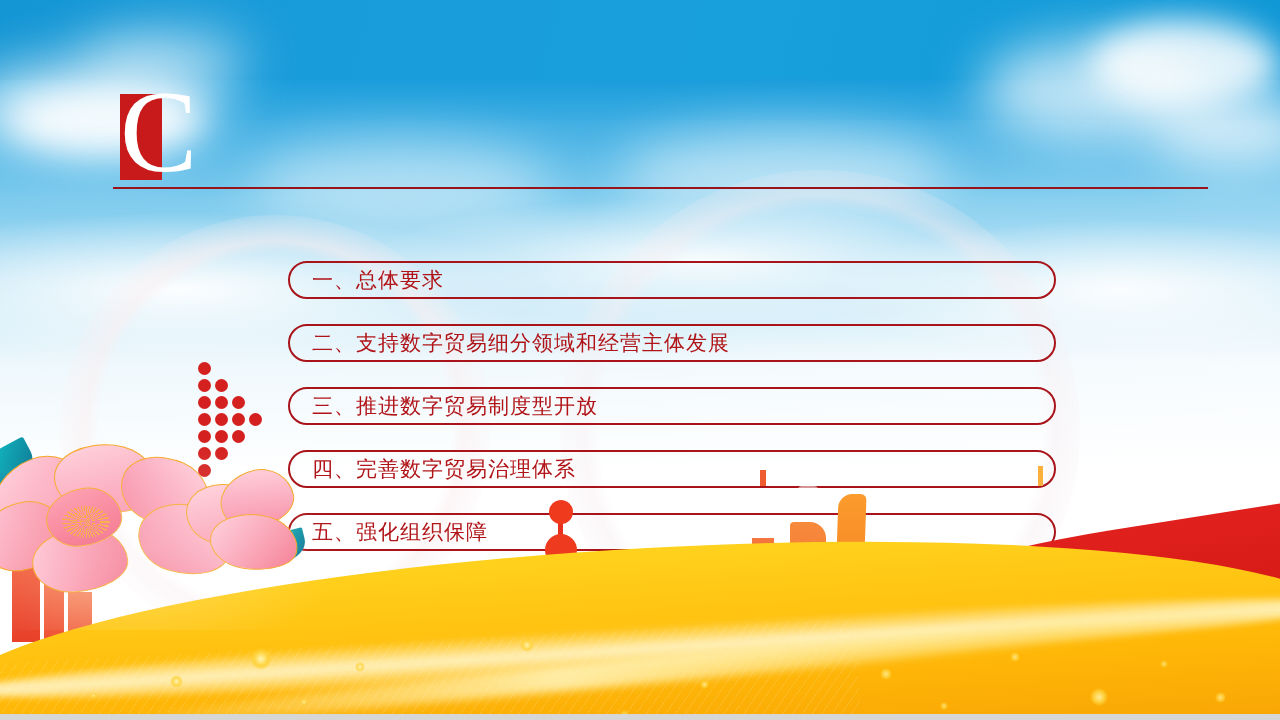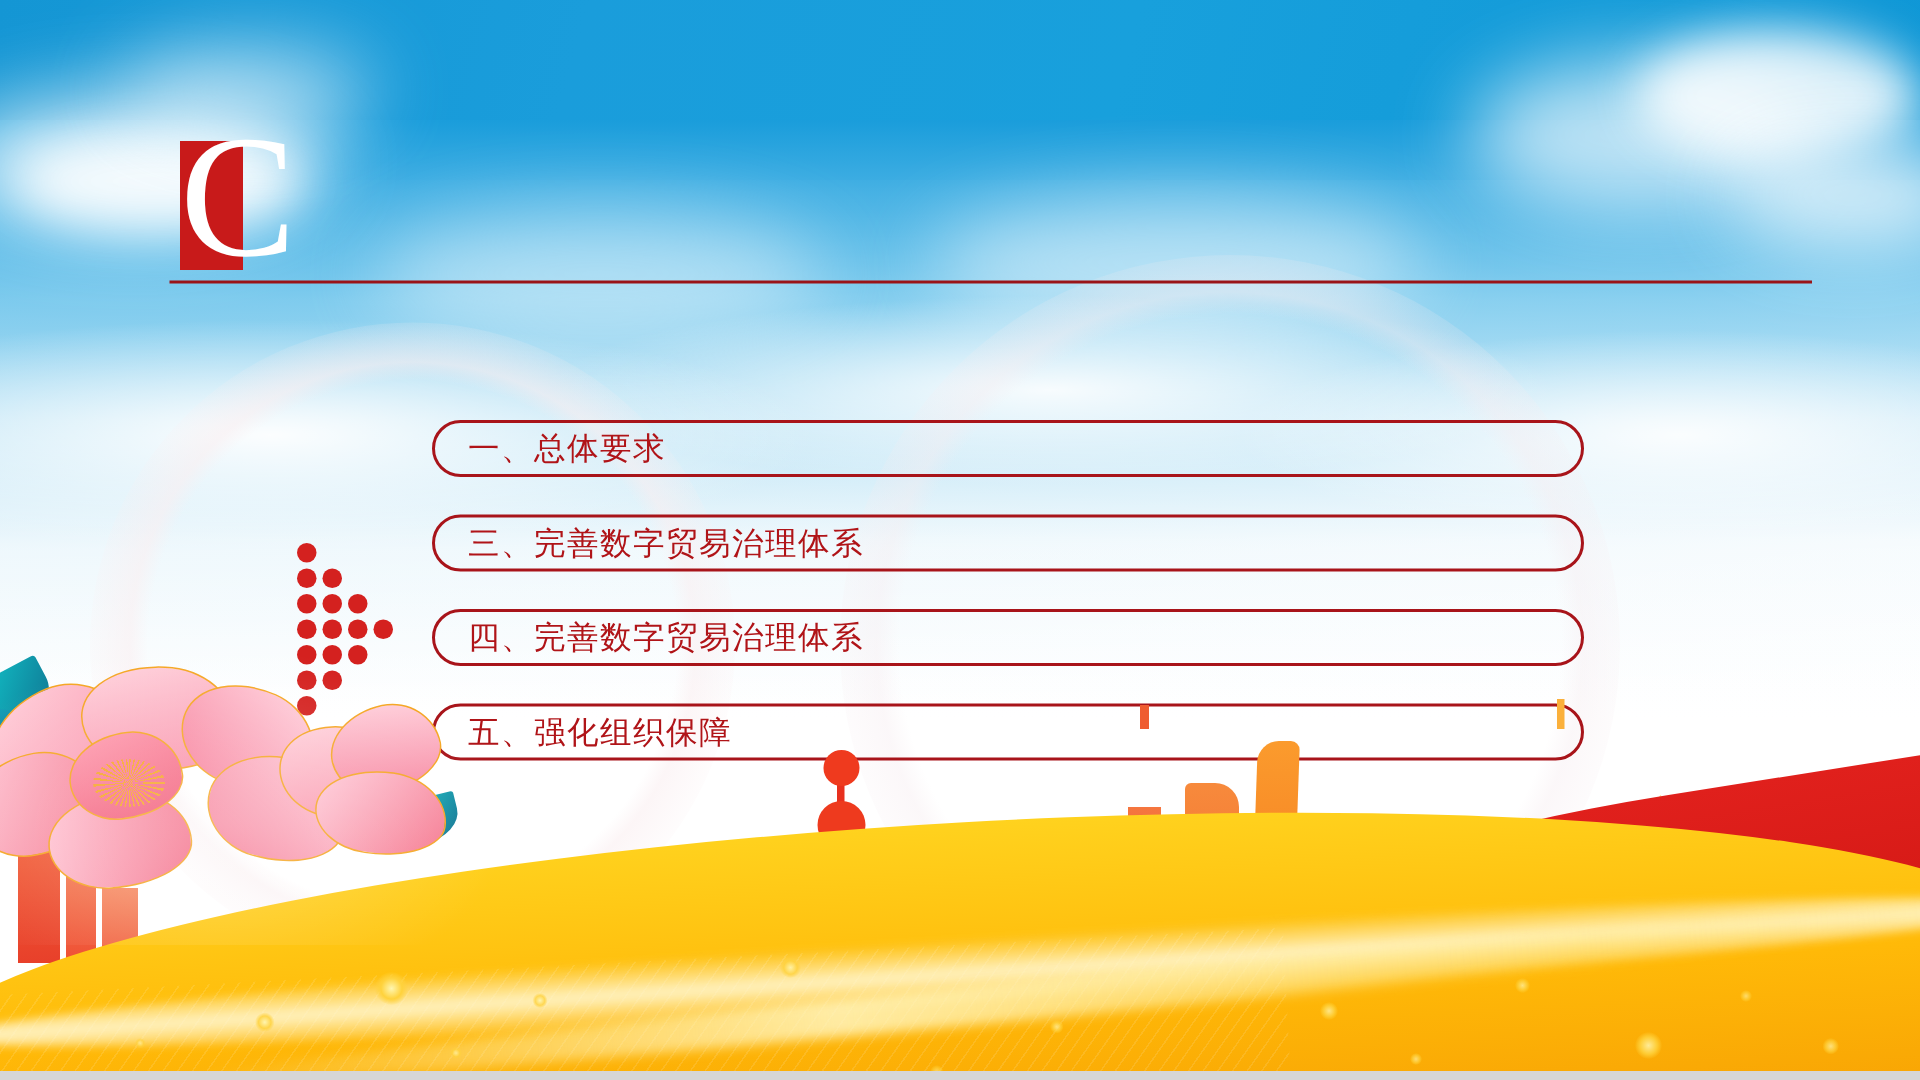--- a/index.html
+++ b/index.html
@@ -97,21 +97,21 @@
   .divider{
     position:absolute;left:113px;top:187px;width:1095px;height:2px;
     background:#991418;
   }
 
   
   .dot-arrow{position:absolute;left:198px;top:362px;width:74px;height:110px;}
   .dot{position:absolute;width:13px;height:13px;border-radius:50%;background:#d4211f;}
 
   
-  .toc{position:absolute;left:288px;top:280px;width:768px;}
+  .toc{position:absolute;left:288px;top:261px;width:768px;}
   .pill{
     position:relative;
     width:768px;height:38px;
     margin-bottom:25px;
     border:2px solid #a8141a;
     border-radius:19px;
     background:transparent;
     display:flex;align-items:center;
   }
   .pill-label{
@@ -246,21 +246,24 @@
     <div class="dot" style="left:17px;top:85px;"></div>
 
     <div class="dot" style="left:0px;top:102px;"></div>
   </div>
 
   <div class="toc">
     <div class="pill">
       <span class="pill-label">一、总体要求</span>
     </div>
     <div class="pill">
-      <span class="pill-label">三、完善数字贸易治理体系</span>
+      <span class="pill-label">二、支持数字贸易细分领域和经营主体发展</span>
+    </div>
+    <div class="pill">
+      <span class="pill-label">三、推进数字贸易制度型开放</span>
     </div>
     <div class="pill">
       <span class="pill-label">四、完善数字贸易治理体系</span>
     </div>
     <div class="pill">
       <span class="pill-label">五、强化组织保障</span>
     </div>
   </div>
 
   <div class="bottom">

